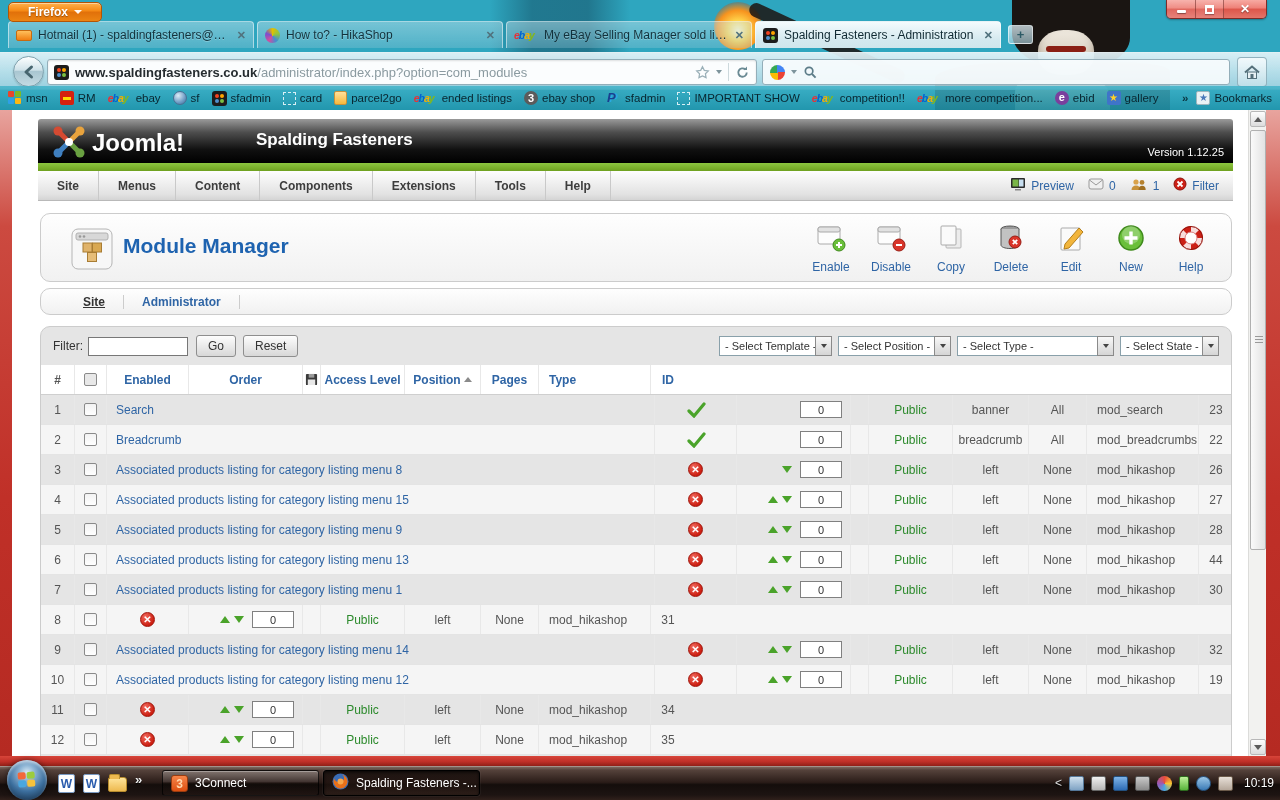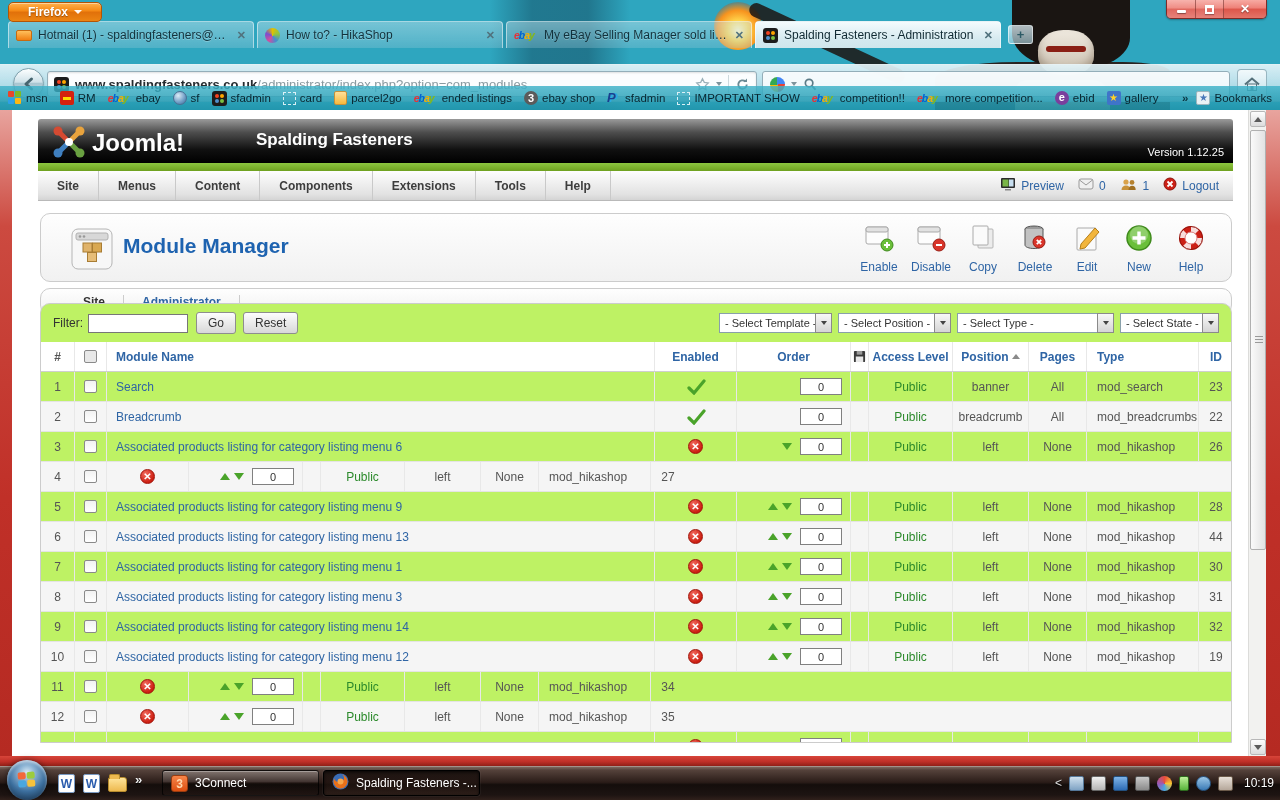--- a/index.html
+++ b/index.html
@@ -26,21 +26,21 @@
 .glyph-max{width:9px;height:9px;border:2px solid #fff;border-top-width:3px;box-shadow:0 1px 1px rgba(0,0,0,.3)}
 .glyph-close{color:#fff;font-size:12px;font-weight:bold;text-shadow:0 1px 1px rgba(0,0,0,.4)}
 
 #tabbar{position:absolute;left:0;top:20px;width:1280px;height:28px;display:flex;align-items:flex-end;padding-left:8px;gap:3px;z-index:5}
 .tab{width:246px;height:27px;border-radius:4px 4px 0 0;border:1px solid rgba(255,255,255,.5);border-bottom:none;background:linear-gradient(rgba(205,232,240,.45),rgba(160,205,220,.3));display:flex;align-items:center;padding:0 7px;gap:6px;font-size:12px;color:#12323c;overflow:hidden}
 .tab .t-title{flex:1;white-space:nowrap;overflow:hidden;text-overflow:ellipsis;text-shadow:0 1px 0 rgba(255,255,255,.25)}
 .tab .t-close{color:#51727d;font-size:11px;font-weight:bold;flex:none}
 .tab.active{background:linear-gradient(#f4fbfd,#d4e9ef 70%,#cfe6ec);color:#102a33}
 #newtab{width:25px;height:19px;margin-left:4px;margin-bottom:4px;border-radius:3px;border:1px solid rgba(255,255,255,.55);background:linear-gradient(rgba(228,244,250,.75),rgba(175,213,225,.65));color:#2c5a66;font-size:13px;font-weight:bold;display:flex;align-items:center;justify-content:center}
 
-#navbar{position:absolute;left:0;top:64px;width:1280px;height:38px;background:linear-gradient(rgba(228,244,249,.93),rgba(196,228,238,.88) 55%,rgba(170,213,226,.85));border-top:1px solid rgba(255,255,255,.7);box-shadow:inset 0 -1px 0 rgba(90,140,155,.35);z-index:5}
+#navbar{position:absolute;left:0;top:52px;width:1280px;height:38px;background:linear-gradient(rgba(228,244,249,.93),rgba(196,228,238,.88) 55%,rgba(170,213,226,.85));border-top:1px solid rgba(255,255,255,.7);box-shadow:inset 0 -1px 0 rgba(90,140,155,.35);z-index:5}
 #back-btn{position:absolute;left:13px;top:3px;width:31px;height:31px;border-radius:50%;background:linear-gradient(#fdffff,#cfe2e9 45%,#a9c6d1 50%,#c4dbe3);border:1px solid #7fa2ae;display:flex;align-items:center;justify-content:center;box-shadow:0 1px 2px rgba(0,0,0,.18)}
 #urlbar{position:absolute;left:47px;top:6px;width:710px;height:26px;background:#fbfdfe;border:1px solid #93aeb9;border-radius:3px;display:flex;align-items:center;padding:0 6px;gap:6px;box-shadow:inset 0 1px 2px rgba(0,0,0,.12)}
 #url-text{flex:1;font-size:13px;color:#8a9aa0;white-space:nowrap;overflow:hidden}
 #url-text b{color:#252c30;font-weight:bold}
 .u-sep{width:1px;height:18px;background:#cdd9dd}
 #searchbar{position:absolute;left:762px;top:6px;width:468px;height:26px;background:rgba(251,253,254,.88);border:1px solid #93aeb9;border-radius:3px;display:flex;align-items:center;padding:0 7px;gap:6px}
 #search-text{flex:1;font-size:13px;color:#98a4a9;font-style:italic}
 #home-btn{position:absolute;left:1237px;top:4px;width:30px;height:30px;border-radius:4px;background:linear-gradient(rgba(250,253,254,.8),rgba(205,228,236,.7));border:1px solid rgba(130,165,178,.8);display:flex;align-items:center;justify-content:center}
 .caret-sm{width:0;height:0;border-left:3.5px solid transparent;border-right:3.5px solid transparent;border-top:4px solid #7d949c}
 
@@ -92,29 +92,29 @@
 #j-version{position:absolute;right:9px;bottom:5px;font-size:11px;color:#fff}
 #j-greenbar{position:absolute;left:26px;top:53px;width:1195px;height:8px;background:linear-gradient(#8cc63f,#6fa120)}
 #j-menubar{position:absolute;left:26px;top:61px;width:1195px;height:30px;background:linear-gradient(#fefefe,#e2e2e2 80%,#d4d4d4);border-bottom:1px solid #b9b9b9;display:flex;align-items:stretch}
 .j-menu-item{display:flex;align-items:center;padding:0 19px;font-size:12px;font-weight:bold;color:#3d3d3d;border-right:1px solid #c9c9c9}
 #j-status{margin-left:auto;display:flex;align-items:center;gap:14px;padding-right:14px;font-size:12px;color:#2f65a5}
 .j-status-item{display:flex;align-items:center;gap:5px}
 .j-box{position:absolute;left:28px;width:1192px;border:1px solid #ccc;border-radius:10px;background:linear-gradient(#fefefe,#f1f1f1)}
 #j-titlebox{top:103px;height:69px}
 #mm-icon{position:absolute;left:30px;top:14px}
 #j-pagetitle{position:absolute;left:82px;top:20px;font-size:21px;font-weight:bold;color:#1e63b0}
-#j-toolbar{position:absolute;right:14px;top:8px;display:flex;}
+#j-toolbar{position:absolute;right:14px;top:8px;display:flex;gap:8px}
 .tb-btn{width:52px;display:flex;flex-direction:column;align-items:center;gap:2px}
 .tb-btn .tb-label{font-size:12px;color:#2f65a5}
 #j-subnav{top:178px;height:27px;display:flex;align-items:center;padding-left:24px;gap:0}
 .sn-item{font-size:12px;font-weight:bold;padding:0 18px}
 .sn-item.active{color:#333;text-decoration:underline}
 .sn-item.link{color:#2f65a5}
 .sn-sep{width:1px;height:14px;background:#ccc}
-#j-main{top:193px;height:440px;border-radius:10px 10px 0 0;background:#bef264;overflow:hidden}
+#j-main{top:216px;height:440px;border-radius:10px 10px 0 0;background:#e5e5e5;overflow:hidden}
 #filter-row{position:absolute;left:0;top:0;width:100%;height:38px;display:flex;align-items:center;padding:0 12px}
 #filter-label{font-size:12px;color:#333;margin-right:5px}
 #filter-input{width:100px;height:19px;border:1px solid #777;background:#fff;margin-right:8px}
 .f-btn{height:22px;padding:0 11px;border:1px solid #8e8e8e;border-radius:3px;background:linear-gradient(#fdfdfd,#d8d8d8);font-size:12px;color:#333;display:flex;align-items:center;margin-right:7px}
 #selects{margin-left:auto;display:flex;gap:6px}
 .sel{display:flex;height:20px}
 .sel .sel-label{border:1px solid #89a0aa;border-right:none;background:#fff;font-size:11px;color:#333;display:flex;align-items:center;padding:0 5px;white-space:nowrap;overflow:hidden}
 .sel .sel-btn{width:17px;border:1px solid #8a8a8a;background:linear-gradient(#f8f8f8,#d5d5d5);display:flex;align-items:center;justify-content:center}
 .sel-tri{width:0;height:0;border-left:3.5px solid transparent;border-right:3.5px solid transparent;border-top:4px solid #444}
 
@@ -380,21 +380,21 @@
                 <circle cx="12" cy="4.4" r="2.4" fill="#b5812f"></circle>
                 <path d="M8.5 12c0-2.8 1.7-4.2 3.7-4.2s3.5 1.4 3.5 4.2z" fill="#a06f22"></path>
               </svg></span>
             <span>1</span>
           </span>
           <span class="j-status-item">
             <span><svg width="14" height="14" viewBox="0 0 14 14">
                 <circle cx="7" cy="7" r="6" fill="#cc2016" stroke="#8e130c"></circle>
                 <path d="M4.5 4.5l5 5M9.5 4.5l-5 5" stroke="#fff" stroke-width="1.8"></path>
               </svg></span>
-            <span>Logout</span>
+            <span>Filter</span>
           </span>
         </div>
       </div>
     <div class="j-box" id="j-titlebox">
       <svg id="mm-icon" width="42" height="42" viewBox="0 0 42 42">
         <rect x="1" y="1" width="40" height="40" rx="6" fill="#f7f7f7" stroke="#b5b5b5"></rect>
         <rect x="5" y="5" width="32" height="7" rx="2" fill="#d8d8d8" stroke="#b0b0b0"></rect>
         <circle cx="9" cy="8.5" r="1.3" fill="#999"></circle>
           <circle cx="13" cy="8.5" r="1.3" fill="#999"></circle>
         <rect x="12" y="15" width="9" height="9" fill="#e0b36a" stroke="#a87c33"></rect>
@@ -505,23 +505,20 @@
           </div>
       </div>
       <div id="tbl">
           <div class="trow head">
             <div class="cell c-num">
               <span>#</span>
             </div>
             <div class="cell c-cb">
               <span class="cb" style="background: rgb(232, 232, 232);"></span>
             </div>
-            <div class="cell c-name">
-              <span>Module Name</span>
-            </div>
             <div class="cell c-en">
               <span>Enabled</span>
             </div>
             <div class="cell c-order">
               <span>Order</span>
             </div>
             <div class="cell c-save">
               <svg width="13" height="13" viewBox="0 0 14 14">
                 <rect x="1" y="1" width="12" height="12" rx="1" fill="#3a3a3a"></rect>
                 <rect x="4" y="1" width="6" height="4" fill="#9a9a9a"></rect>
@@ -598,21 +595,21 @@
             <div class="cell c-pages">All</div>
             <div class="cell c-type">mod_breadcrumbs</div>
             <div class="cell c-id">22</div>
           </div>
           <div class="trow">
             <div class="cell c-num">3</div>
             <div class="cell c-cb">
               <span class="cb"></span>
             </div>
             <div class="cell c-name">
-              <a>Associated products listing for category listing menu 6</a>
+              <a>Associated products listing for category listing menu 8</a>
             </div>
             <div class="cell c-en">
               <span class="en-x">✕</span>
             </div>
             <div class="cell c-order">
               <span class="ord-wrap">
                 <span class="arr ph"></span>
                 <span class="arr down"></span>
                 <input class="ord-input" value="0" style="">
               </span>
@@ -622,20 +619,23 @@
             <div class="cell c-pos">left</div>
             <div class="cell c-pages">None</div>
             <div class="cell c-type">mod_hikashop</div>
             <div class="cell c-id">26</div>
           </div>
           <div class="trow alt">
             <div class="cell c-num">4</div>
             <div class="cell c-cb">
               <span class="cb"></span>
             </div>
+            <div class="cell c-name">
+              <a>Associated products listing for category listing menu 15</a>
+            </div>
             <div class="cell c-en">
               <span class="en-x">✕</span>
             </div>
             <div class="cell c-order">
               <span class="ord-wrap">
                 <span class="arr up"></span>
                 <span class="arr down"></span>
                 <input class="ord-input" value="0" style="">
               </span>
             </div>
@@ -718,23 +718,20 @@
             <div class="cell c-access green-text">Public</div>
             <div class="cell c-pos">left</div>
             <div class="cell c-pages">None</div>
             <div class="cell c-type">mod_hikashop</div>
             <div class="cell c-id">30</div>
           </div>
           <div class="trow alt">
             <div class="cell c-num">8</div>
             <div class="cell c-cb">
               <span class="cb"></span>
-            </div>
-            <div class="cell c-name">
-              <a>Associated products listing for category listing menu 3</a>
             </div>
             <div class="cell c-en">
               <span class="en-x">✕</span>
             </div>
             <div class="cell c-order">
               <span class="ord-wrap">
                 <span class="arr up"></span>
                 <span class="arr down"></span>
                 <input class="ord-input" value="0" style="">
               </span>

